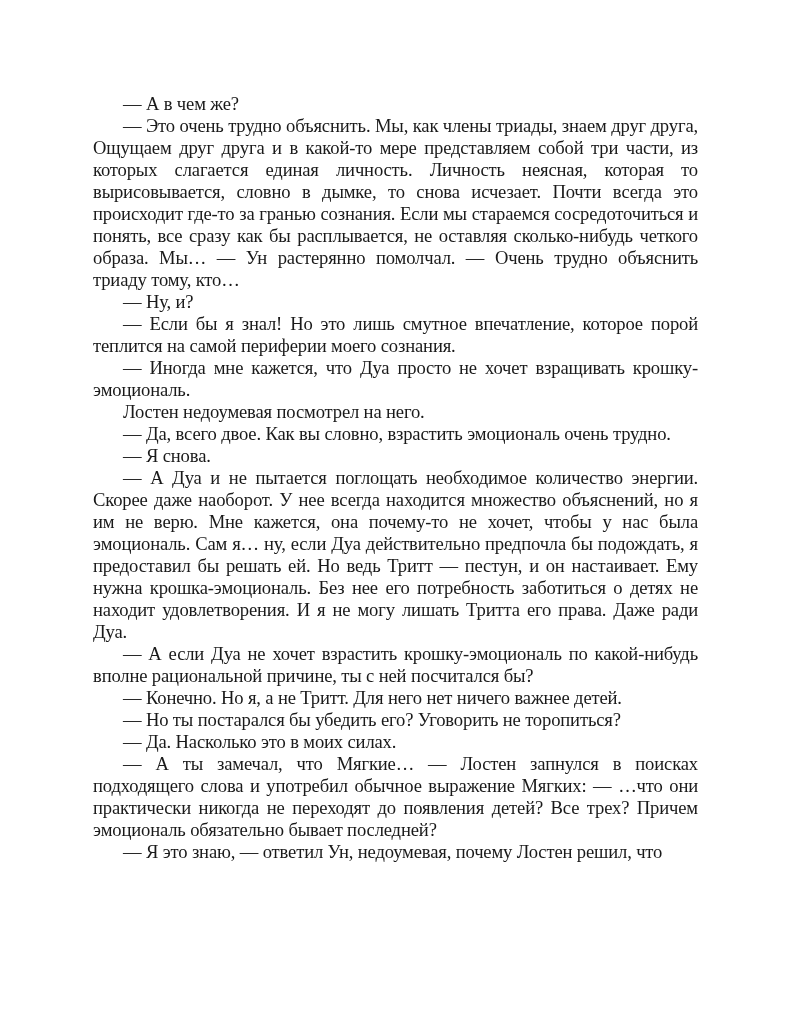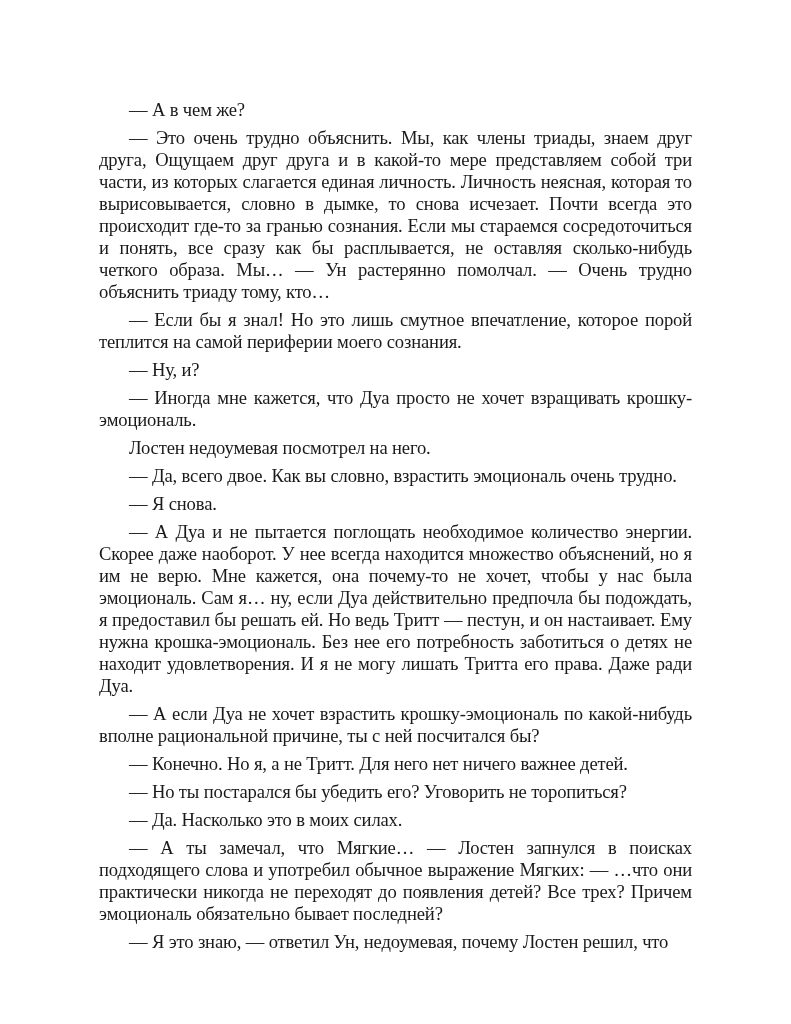--- a/index.html
+++ b/index.html
@@ -10,32 +10,32 @@
       top: 93px;
       width: 605px;
       font-family: "Liberation Serif", serif;
       font-size: 18.6px;
       line-height: 22px;
       color: #1a1a1a;
       text-align: justify;
       letter-spacing: -0.15px;
     }
     .para {
-      margin: 6px;
+      margin: 0;
       text-indent: 30px;
     }
   </style>
 </head>
 <body>
 
 <div class="page">
   <p class="para">— А в чем же?</p>
   <p class="para">— Это очень трудно объяснить. Мы, как члены триады, знаем друг друга, Ощущаем друг друга и в какой-то мере представляем собой три части, из которых слагается единая личность. Личность неясная, которая то вырисовывается, словно в дымке, то снова исчезает. Почти всегда это происходит где-то за гранью сознания. Если мы стараемся сосредоточиться и понять, все сразу как бы расплывается, не оставляя сколько-нибудь четкого образа. Мы… — Ун растерянно помолчал. — Очень трудно объяснить триаду тому, кто…</p>
+  <p class="para">— Ну, и?</p>
   <p class="para">— Если бы я знал! Но это лишь смутное впечатление, которое порой теплится на самой периферии моего сознания.</p>
-  <p class="para">— Ну, и?</p>
   <p class="para">— Иногда мне кажется, что Дуа просто не хочет взращивать крошку-эмоциональ.</p>
   <p class="para">Лостен недоумевая посмотрел на него.</p>
   <p class="para">— Да, всего двое. Как вы словно, взрастить эмоциональ очень трудно.</p>
   <p class="para">— Я снова.</p>
   <p class="para">— А Дуа и не пытается поглощать необходимое количество энергии. Скорее даже наоборот. У нее всегда находится множество объяснений, но я им не верю. Мне кажется, она почему-то не хочет, чтобы у нас была эмоциональ. Сам я… ну, если Дуа действительно предпочла бы подождать, я предоставил бы решать ей. Но ведь Тритт — пестун, и он настаивает. Ему нужна крошка-эмоциональ. Без нее его потребность заботиться о детях не находит удовлетворения. И я не могу лишать Тритта его права. Даже ради Дуа.</p>
   <p class="para">— А если Дуа не хочет взрастить крошку-эмоциональ по какой-нибудь вполне рациональной причине, ты с ней посчитался бы?</p>
   <p class="para">— Конечно. Но я, а не Тритт. Для него нет ничего важнее детей.</p>
   <p class="para">— Но ты постарался бы убедить его? Уговорить не торопиться?</p>
   <p class="para">— Да. Насколько это в моих силах.</p>
   <p class="para">— А ты замечал, что Мягкие… — Лостен запнулся в поисках подходящего слова и употребил обычное выражение Мягких: — …что они практически никогда не переходят до появления детей? Все трех? Причем эмоциональ обязательно бывает последней?</p>

